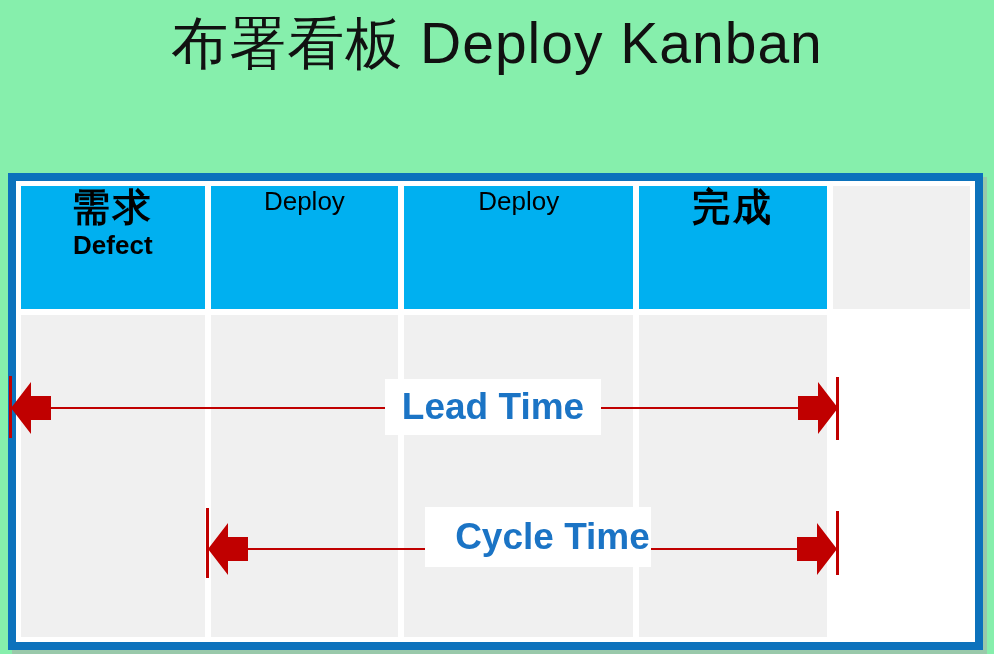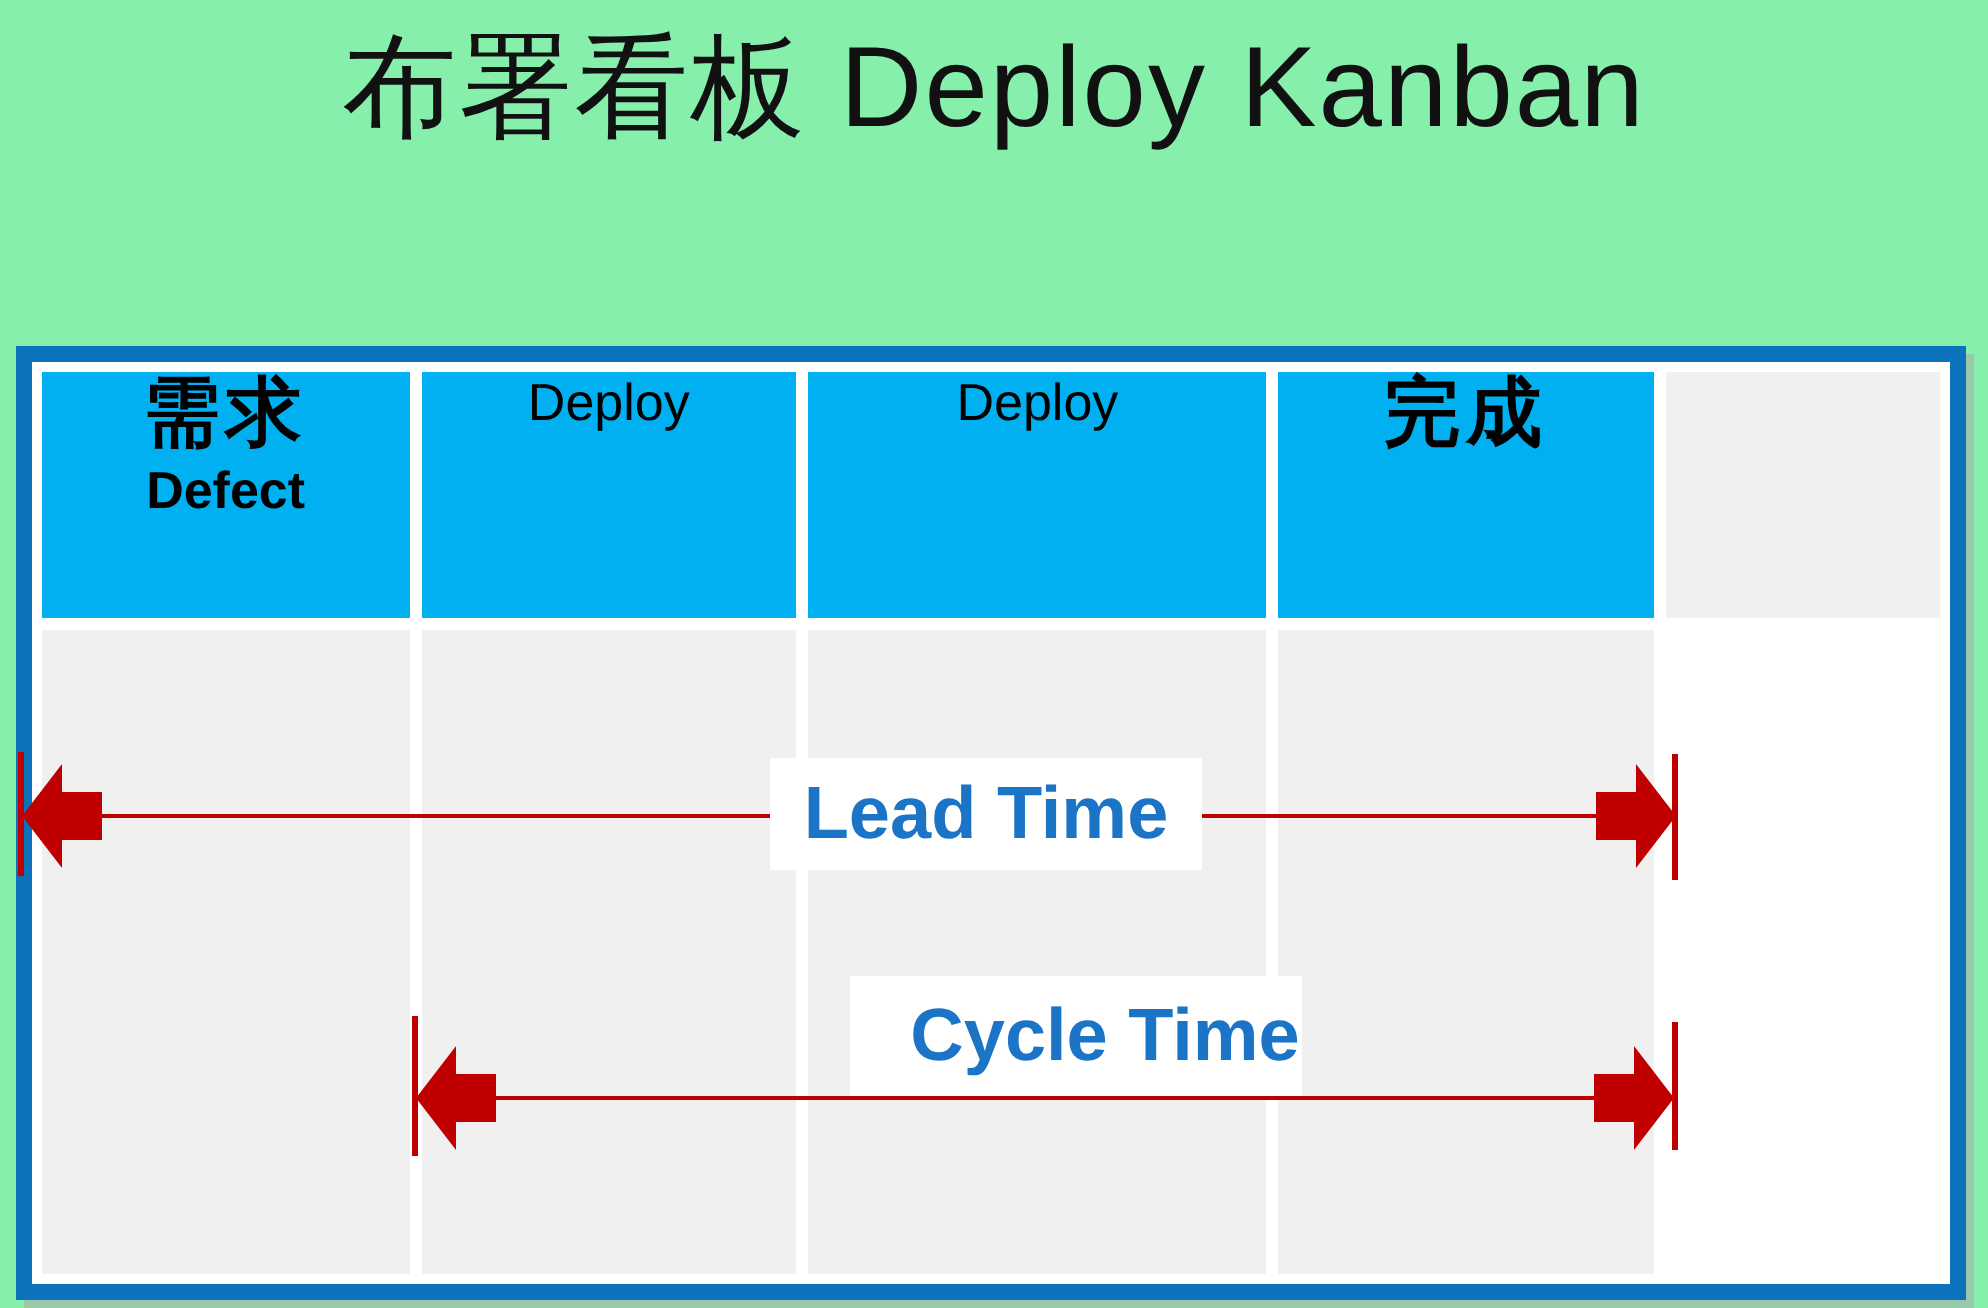--- a/index.html
+++ b/index.html
@@ -145,16 +145,16 @@
   <div>
     <div class="arrow-line" style="left:210px;top:548px;width:628px;"></div>
     <div class="tick" style="left:206px;top:508px;height:70px;"></div>
     <div class="tick" style="left:836px;top:511px;height:64px;"></div>
     <svg class="arrowhead" style="left:208px;top:523px;" viewBox="0 0 40 52">
       <polygon points="40,14 20,14 20,0 0,26 20,52 20,38 40,38" fill="#C00000"></polygon>
     </svg>
     <svg class="arrowhead" style="left:797px;top:523px;" viewBox="0 0 40 52">
       <polygon points="0,14 20,14 20,0 40,26 20,52 20,38 0,38" fill="#C00000"></polygon>
     </svg>
-    <div class="time-label" style="left:425px;top:488px;width:226px;height:60px;padding-left:29px;">Cycle Time</div>
+    <div class="time-label" style="left:425px;top:507px;width:226px;height:60px;padding-left:29px;">Cycle Time</div>
   </div>
 
 </div>
 
 </body></html>

